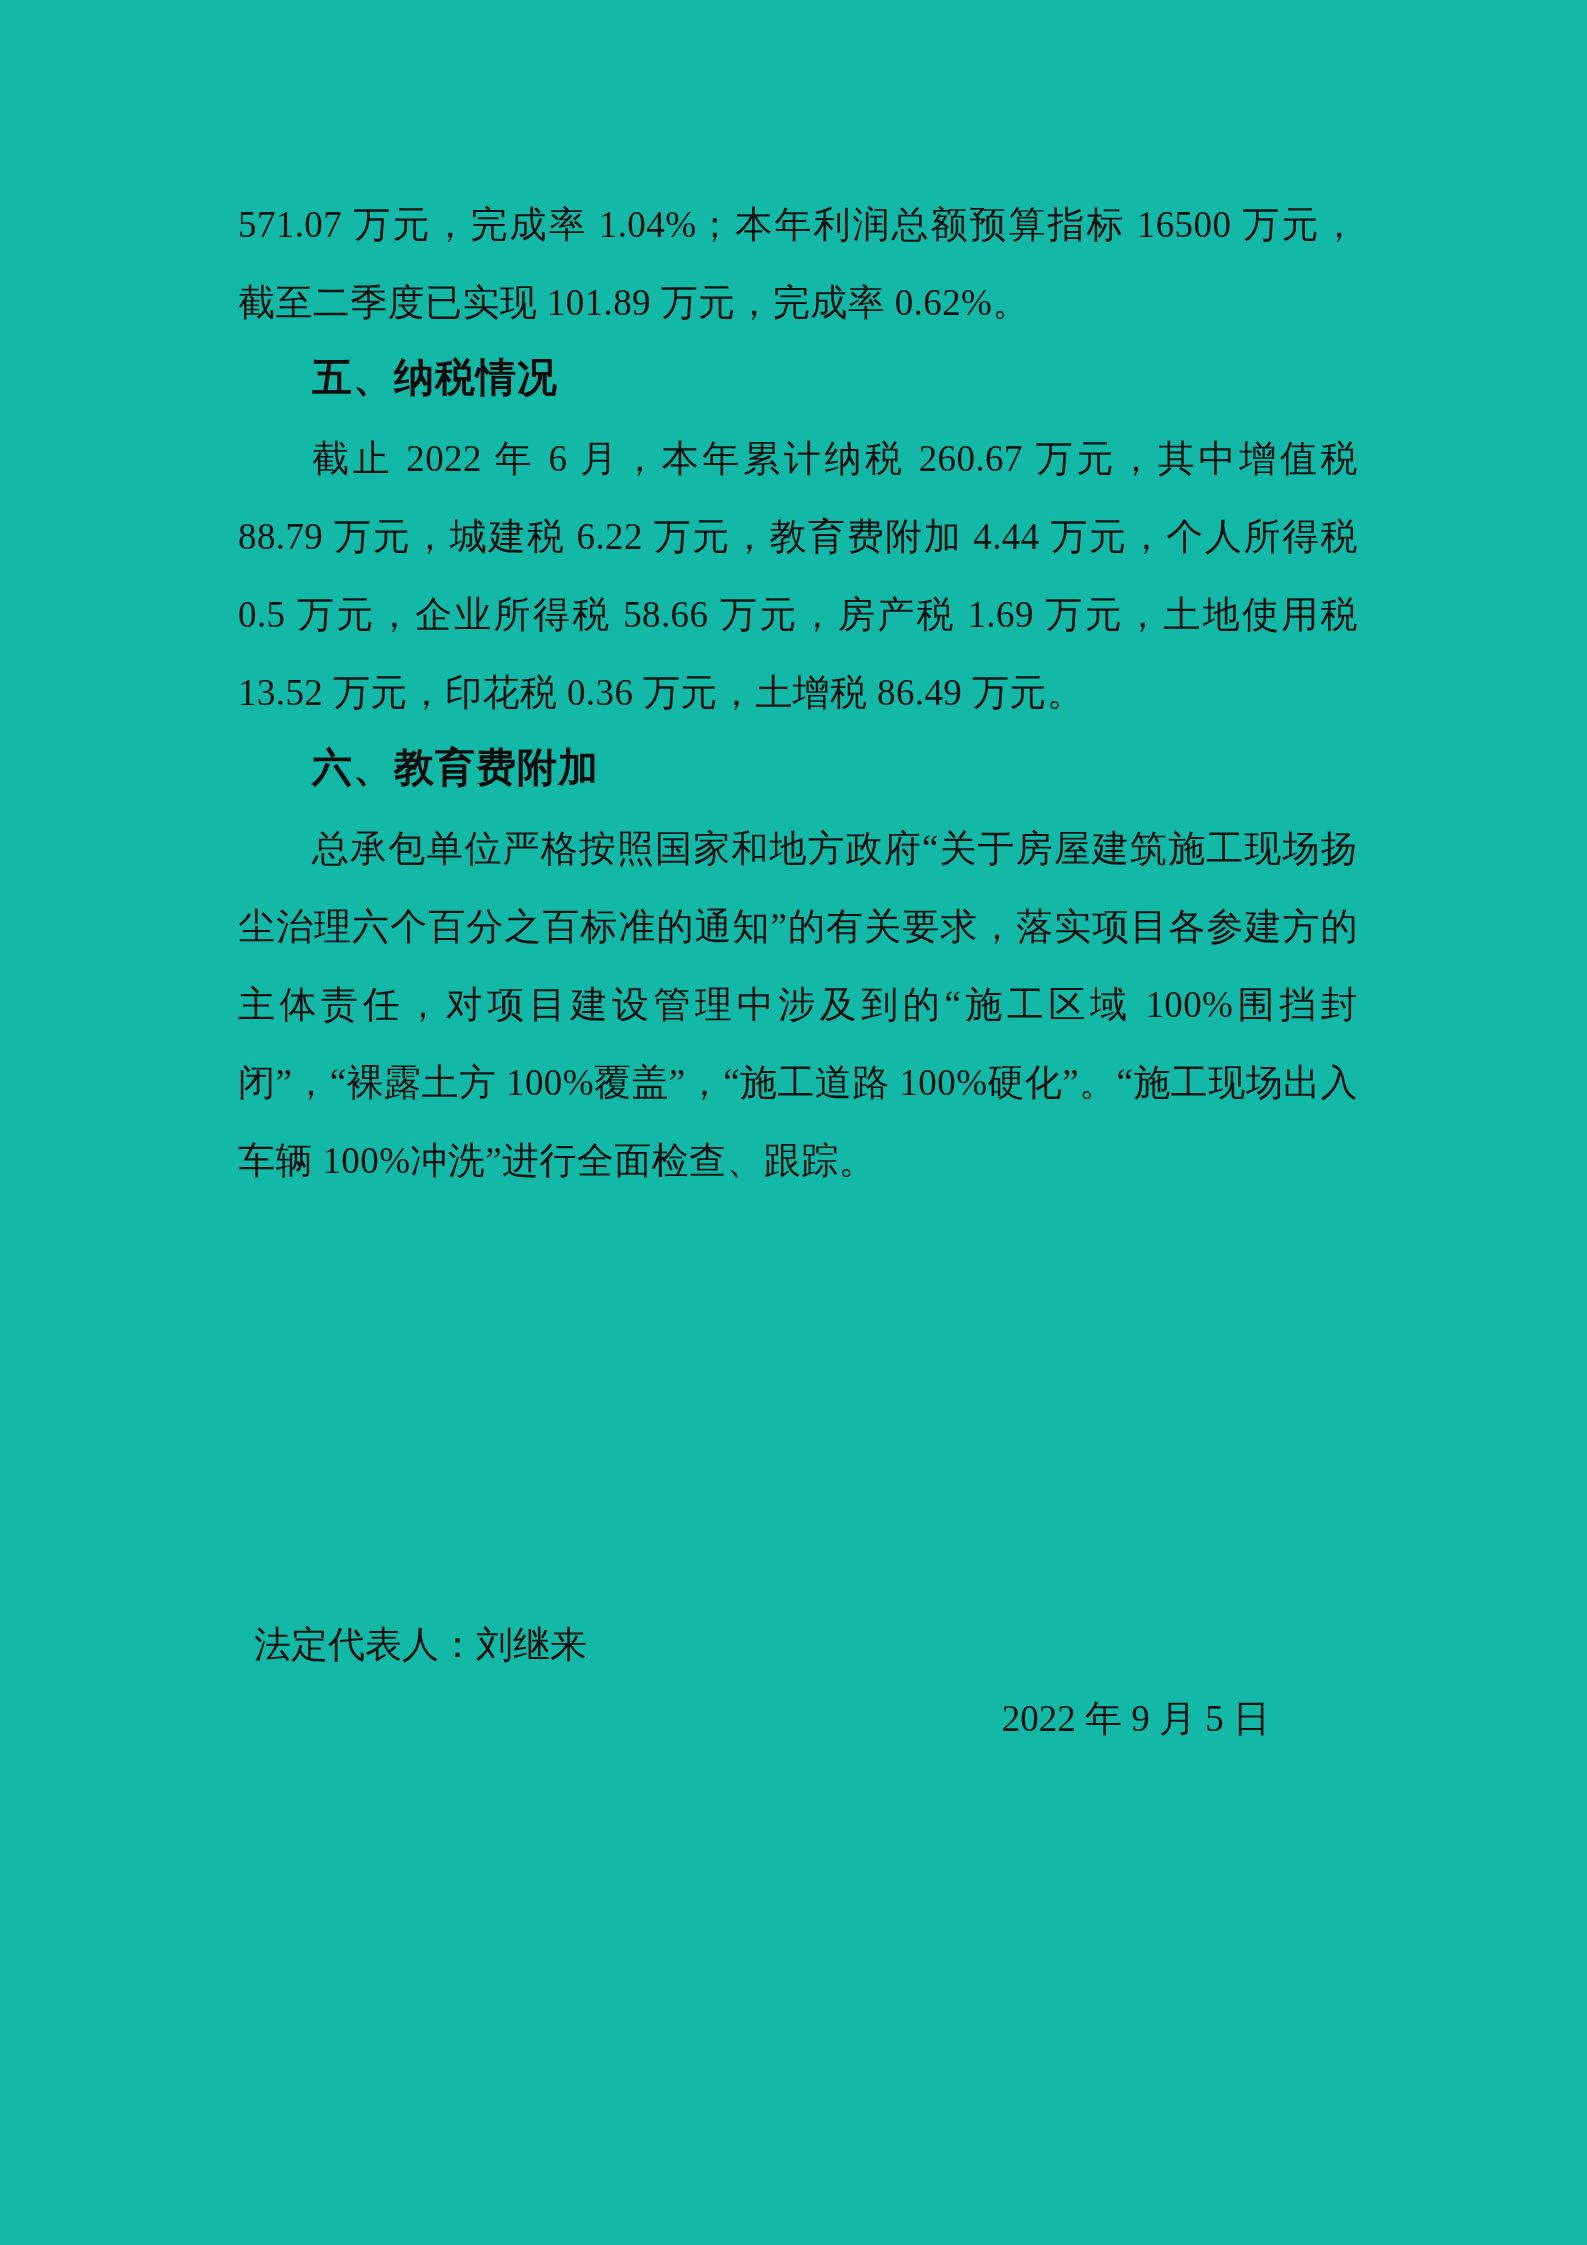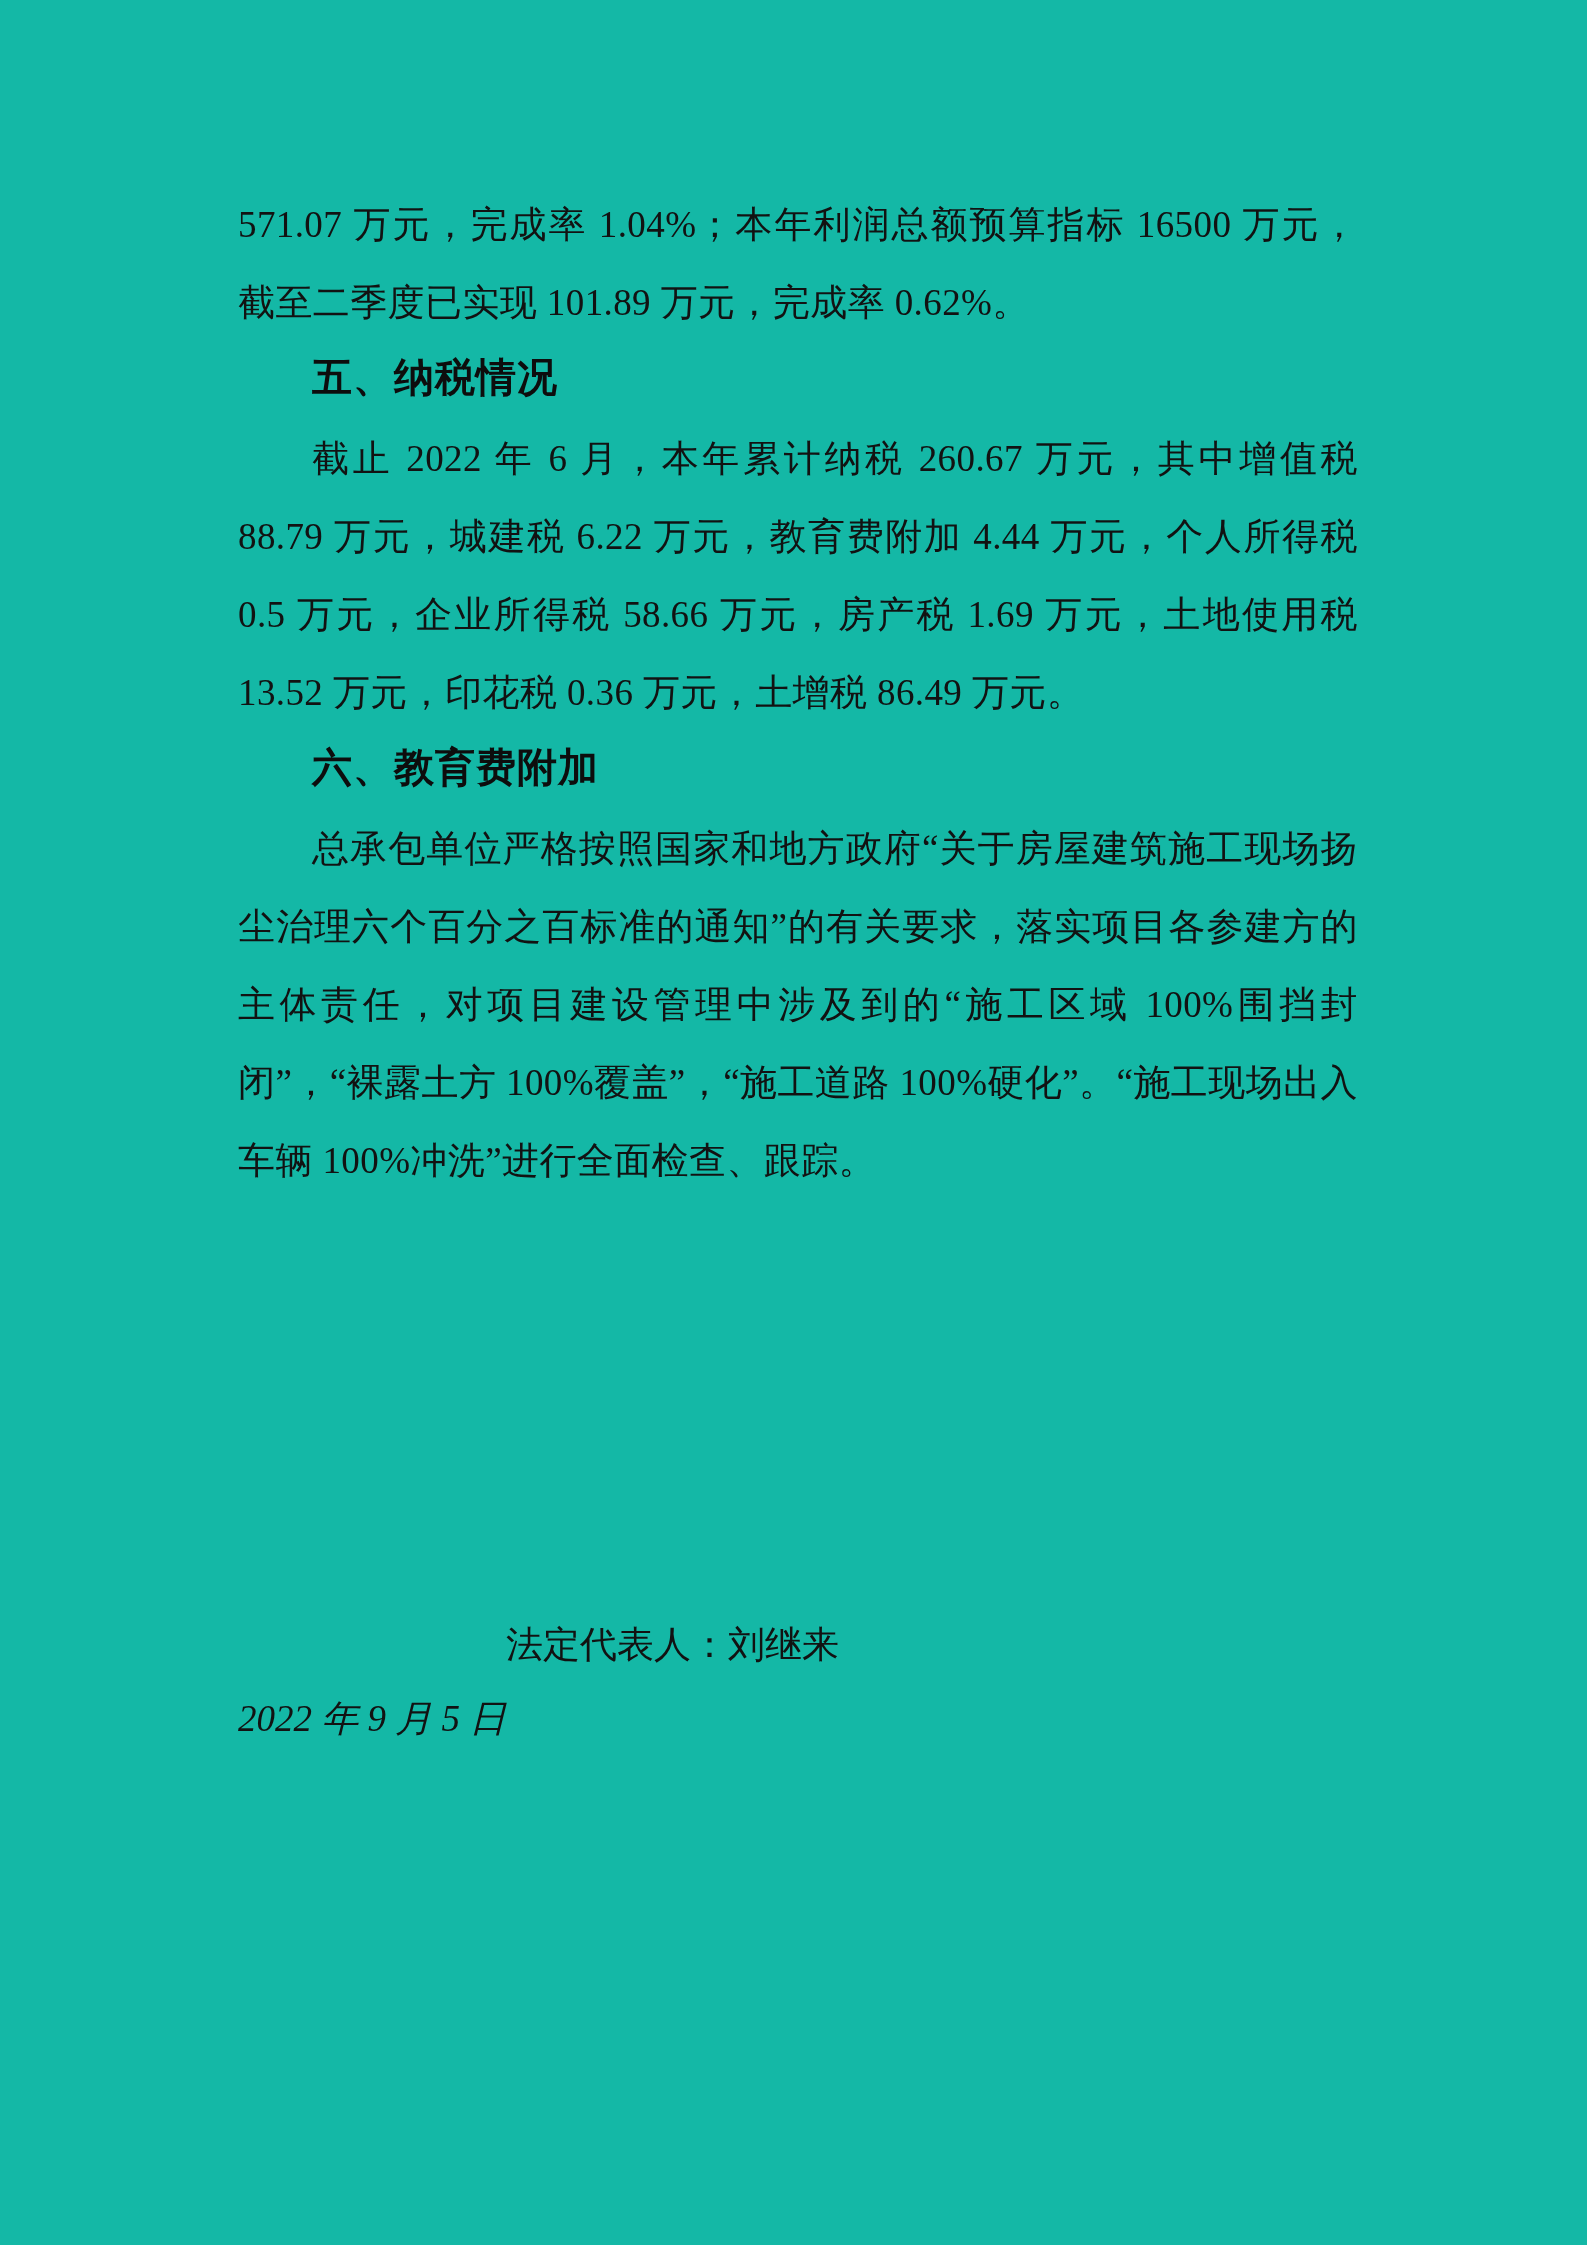--- a/index.html
+++ b/index.html
@@ -50,36 +50,35 @@
     left: 238px;
     top: 1608px;
     width: 1120px;
     font-size: 37px;
     line-height: 74px;
     color: #121212;
   }
   .sig-row {
     display: flex;
     flex-direction: column;
-    align-items: center;
+    align-items: flex-start;
     margin-left: 16px;
   }
   .sig-left {
     width: 600px;
     white-space: nowrap;
   }
   .sig-right {
     flex: 1;
     white-space: nowrap;
   }
   .sig-date {
-    text-align: left;
+    text-align: right;
     padding-right: 88px;
     white-space: nowrap;
-    font-style: italic;
   }
 </style>
 </head>
 <body>
 
 <div class="page">
 
   <div class="content">
 
     <p class="para">571.07 万元，完成率 1.04%；本年利润总额预算指标 16500 万元，截至二季度已实现 101.89 万元，完成率 0.62%。</p>

